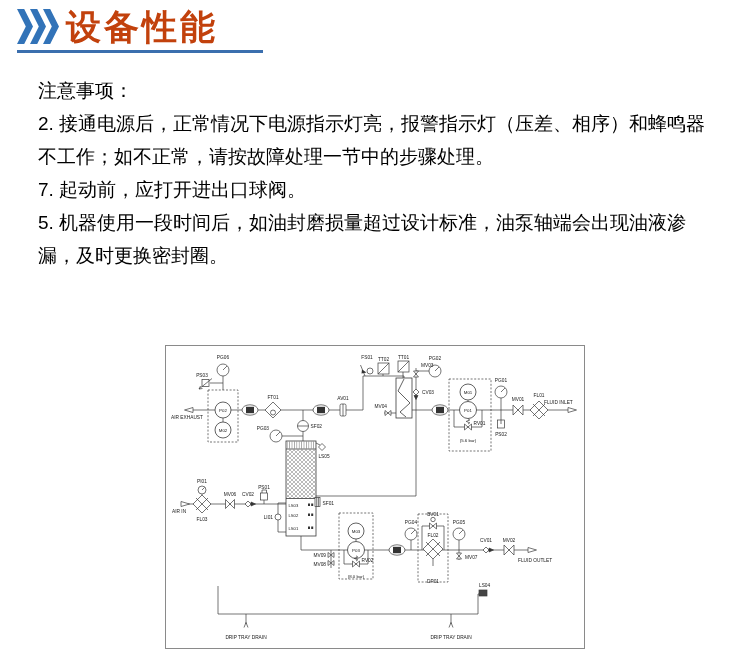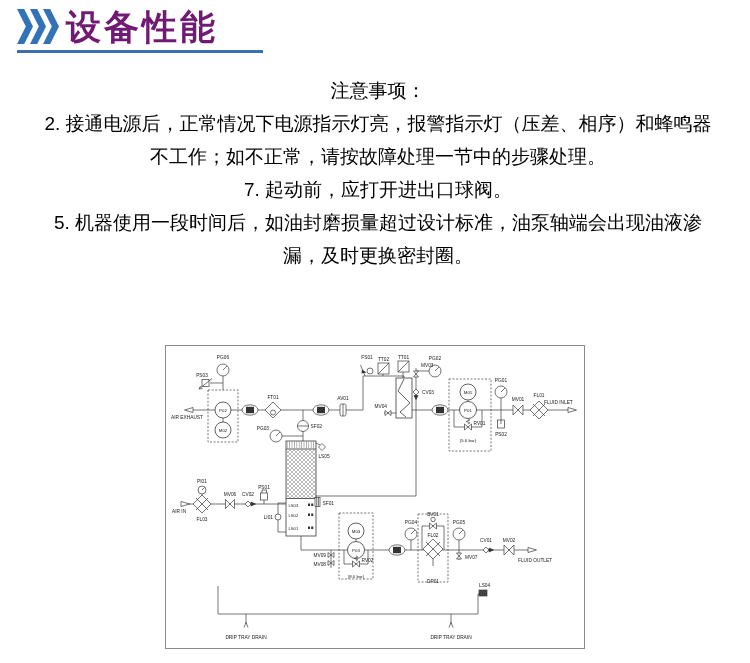--- a/index.html
+++ b/index.html
@@ -6,24 +6,24 @@
   body{
     width:750px;height:663px;position:relative;background:#ffffff;
     font-family:"Liberation Sans", sans-serif;color:#111;overflow:hidden;
   }
   
   .chevrons{position:absolute;left:17px;top:9px;width:56px;height:35px;}
   .chev{position:absolute;top:0;width:16px;height:35px;background:#3273b8;
     clip-path:polygon(0 0,45% 0,100% 50%,45% 100%,0 100%,55% 50%);}
   .chev.c1{left:0;} .chev.c2{left:13px;} .chev.c3{left:26px;}
   .page-title{position:absolute;left:66px;top:4px;font-size:35px;font-weight:700;
-    letter-spacing:3px;color:#701a75;white-space:nowrap;}
+    letter-spacing:3px;color:#c2410c;white-space:nowrap;}
   .title-underline{position:absolute;left:17px;top:50px;width:246px;height:3px;background:#3b6fae;}
   
-  .notes{position:absolute;left:38px;top:74px;width:680px;font-size:19px;line-height:33px;color:#000;text-align:center;}
+  .notes{position:absolute;left:38px;top:74px;width:680px;font-size:19px;line-height:33px;color:#000;}
   .notes p{margin:0;}
   
   .diagram{position:absolute;left:165px;top:345px;width:418px;height:302px;
     border:1px solid #8a8a8a;background:#fff;box-sizing:content-box;}
   .diagram svg{display:block;width:418px;height:302px;}
   svg text{font-family:"Liberation Sans", sans-serif;fill:#1a1a1a;}
 </style>
 </head>
 <body>
 

